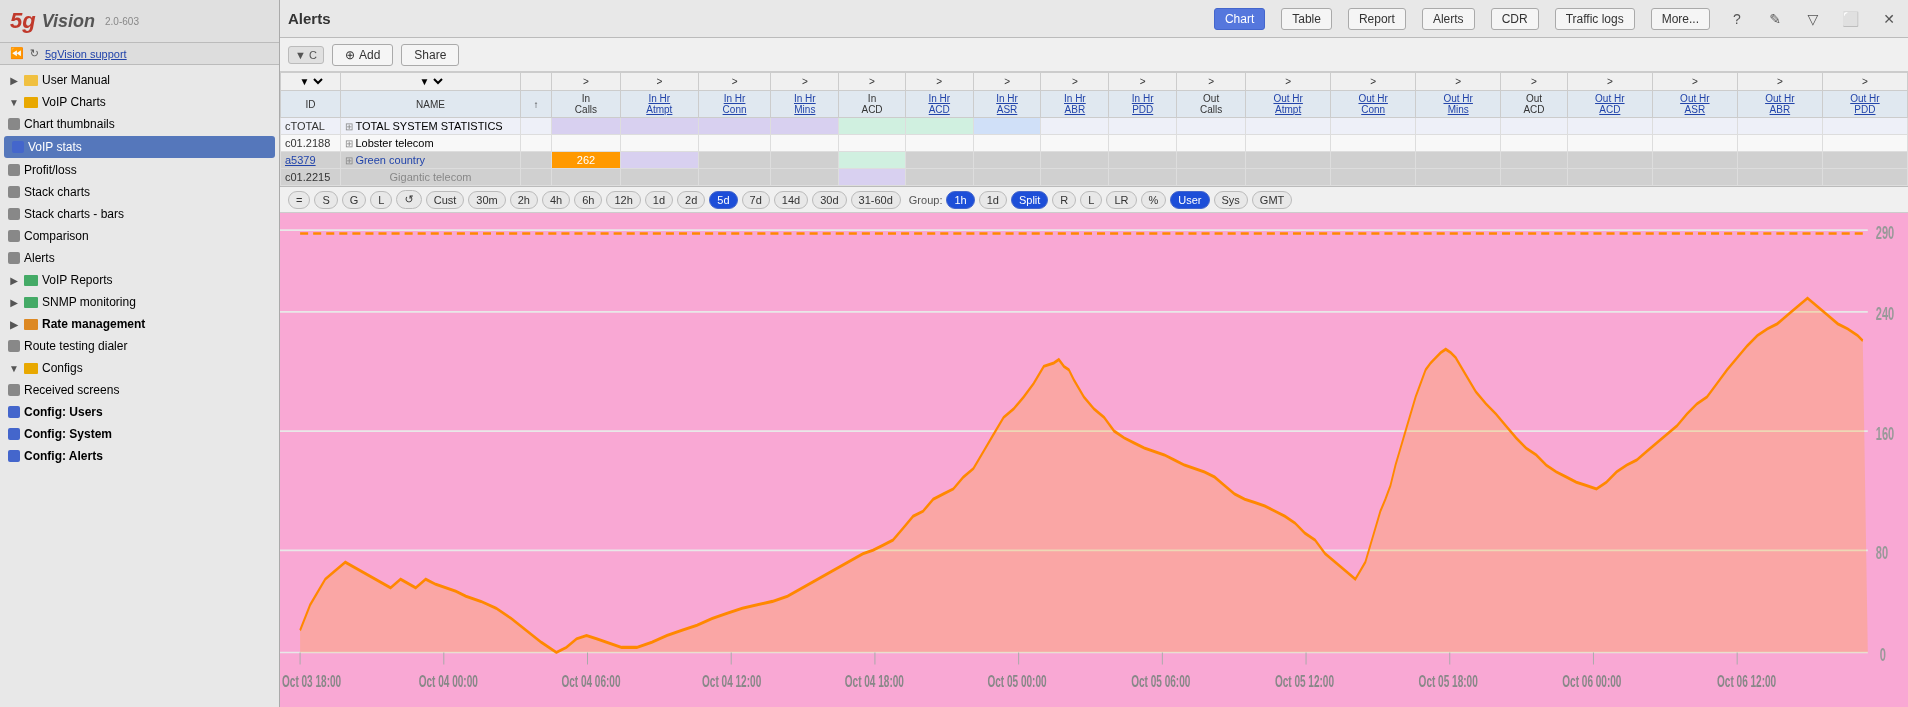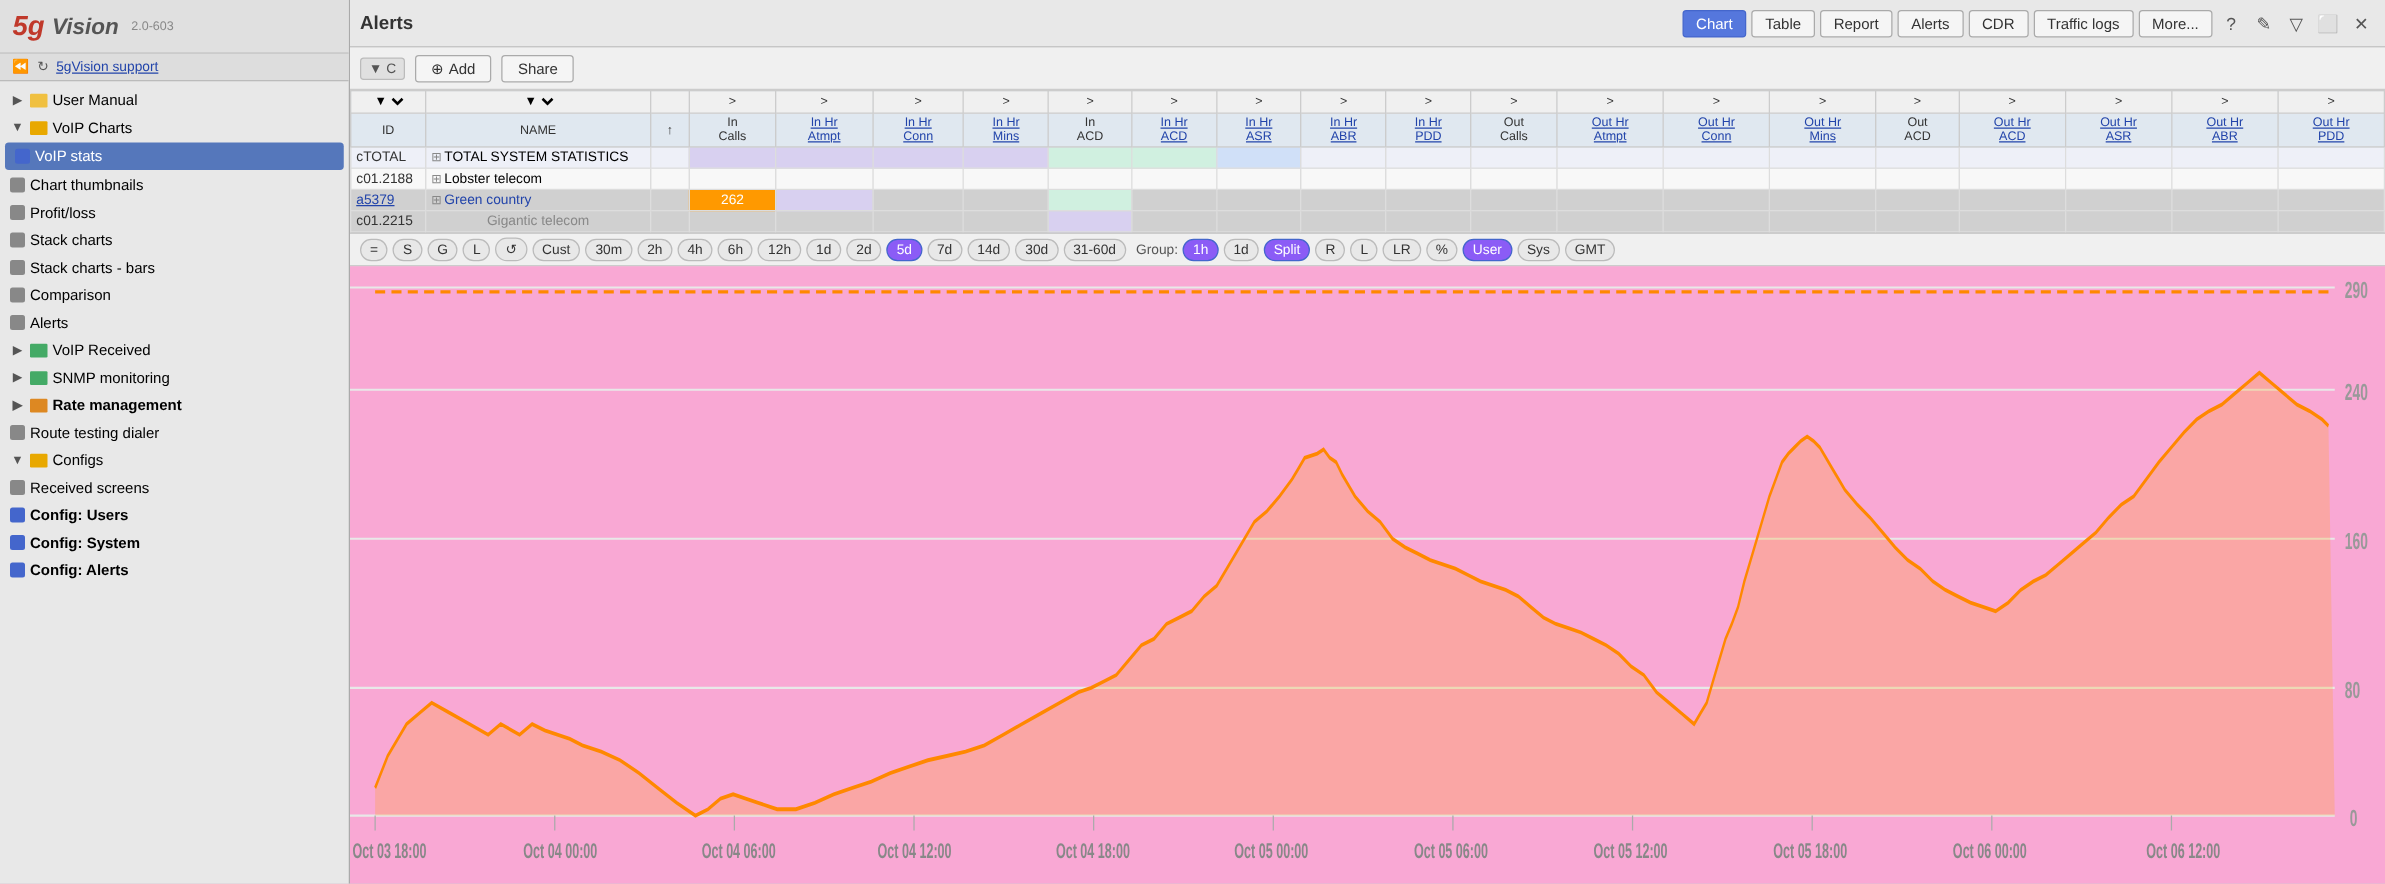--- a/index.html
+++ b/index.html
@@ -32,21 +32,21 @@
 
     .tree-label { font-size: 12px; }
     .tree-item.active .tree-label { color: white; }
 
     
     #main { flex: 1; display: flex; flex-direction: column; height: 707px; }
 
     
     .top-bar { display: flex; align-items: center; justify-content: space-between; background: #e8e8e8; border-bottom: 1px solid #bbb; padding: 2px 8px; height: 38px; flex-shrink: 0; }
     .top-bar-left { display: flex; align-items: center; gap: 6px; }
-    .top-bar-right { display: flex; align-items: center; gap: 4px; }
+    .top-bar-right { display: flex; align-items: center; gap: 16px; }
 
     .tab-btn { padding: 3px 10px; border: 1px solid #aaa; border-radius: 3px; background: #f5f5f5; cursor: pointer; font-size: 12px; color: #333; }
     .tab-btn.active { background: #5577dd; color: white; border-color: #4466cc; }
 
     .icon-btn { width: 22px; height: 22px; display: flex; align-items: center; justify-content: center; cursor: pointer; font-size: 14px; color: #555; }
 
     
     .toolbar { display: flex; align-items: center; gap: 8px; padding: 4px 8px; background: #f0f0f0; border-bottom: 1px solid #ccc; height: 34px; flex-shrink: 0; }
     .toolbar-filter { display: flex; align-items: center; gap: 3px; font-size: 11px; color: #555; background: #e0e0e0; padding: 2px 6px; border: 1px solid #bbb; border-radius: 3px; cursor: pointer; }
     .btn-add { display: flex; align-items: center; gap: 4px; padding: 3px 12px; background: #f5f5f5; border: 1px solid #aaa; border-radius: 3px; cursor: pointer; font-size: 12px; color: #333; }
@@ -72,21 +72,21 @@
     .cell-green { background: #d0f0e0 !important; }
     .cell-blue { background: #d0e0f8 !important; }
 
     .col-id { width: 60px; }
 
     .expand-icon { font-size: 10px; color: #888; margin-right: 2px; cursor: pointer; }
 
     
     .chart-controls { display: flex; align-items: center; gap: 4px; padding: 3px 8px; background: #f0f0f0; border-bottom: 1px solid #ccc; flex-shrink: 0; flex-wrap: wrap; }
     .ctrl-btn { padding: 2px 7px; border: 1px solid #bbb; border-radius: 10px; background: #e8e8e8; cursor: pointer; font-size: 11px; color: #333; white-space: nowrap; }
-    .ctrl-btn.active { background: #8b5cf6; color: white; border-color: #4466cc; }
+    .ctrl-btn.active { background: #1d4ed8; color: white; border-color: #4466cc; }
 
     
     .chart-area { flex: 1; position: relative; background: #f9a8d4; overflow: hidden; font-weight: bold; }
     svg.chart-svg { width: 100%; height: 100%; }
   </style>
 </head>
 <body>
 
 <div id="sidebar">
   <div class="sidebar-header">
@@ -109,29 +109,29 @@
       <span class="tree-folder"></span>
       <span class="tree-label">User Manual</span>
     </div>
 
     <div class="tree-item section indent1">
       <span class="tree-arrow">▼</span>
       <span class="tree-open-folder"></span>
       <span class="tree-label">VoIP Charts</span>
     </div>
 
+    <div class="tree-item section indent2">
+      <span class="tree-square sq-gray"></span>
+      <span class="tree-label">Chart thumbnails</span>
+    </div>
+
     <div class="tree-item section indent2 active" style="margin: 1px 4px; border-radius: 3px;">
       <span class="tree-square sq-blue"></span>
       <span class="tree-label">VoIP stats</span>
     </div>
-
-    <div class="tree-item section indent2">
-      <span class="tree-square sq-gray"></span>
-      <span class="tree-label">Chart thumbnails</span>
-    </div>
     <div class="tree-item section indent2">
       <span class="tree-square sq-gray"></span>
       <span class="tree-label">Profit/loss</span>
     </div>
     <div class="tree-item section indent2">
       <span class="tree-square sq-gray"></span>
       <span class="tree-label">Stack charts</span>
     </div>
     <div class="tree-item section indent2">
       <span class="tree-square sq-gray"></span>
@@ -142,21 +142,21 @@
       <span class="tree-label">Comparison</span>
     </div>
     <div class="tree-item section indent2">
       <span class="tree-square sq-gray"></span>
       <span class="tree-label">Alerts</span>
     </div>
 
     <div class="tree-item section indent1">
       <span class="tree-arrow">▶</span>
       <span class="tree-folder" style="background:#44aa66;"></span>
-      <span class="tree-label">VoIP Received</span>
+      <span class="tree-label">VoIP Reports</span>
     </div>
 
     <div class="tree-item section indent1">
       <span class="tree-arrow">▶</span>
       <span class="tree-folder" style="background:#44aa66;"></span>
       <span class="tree-label">SNMP monitoring</span>
     </div>
 
     <div class="tree-item section indent1" style="font-weight:bold;">
       <span class="tree-arrow">▶</span>

